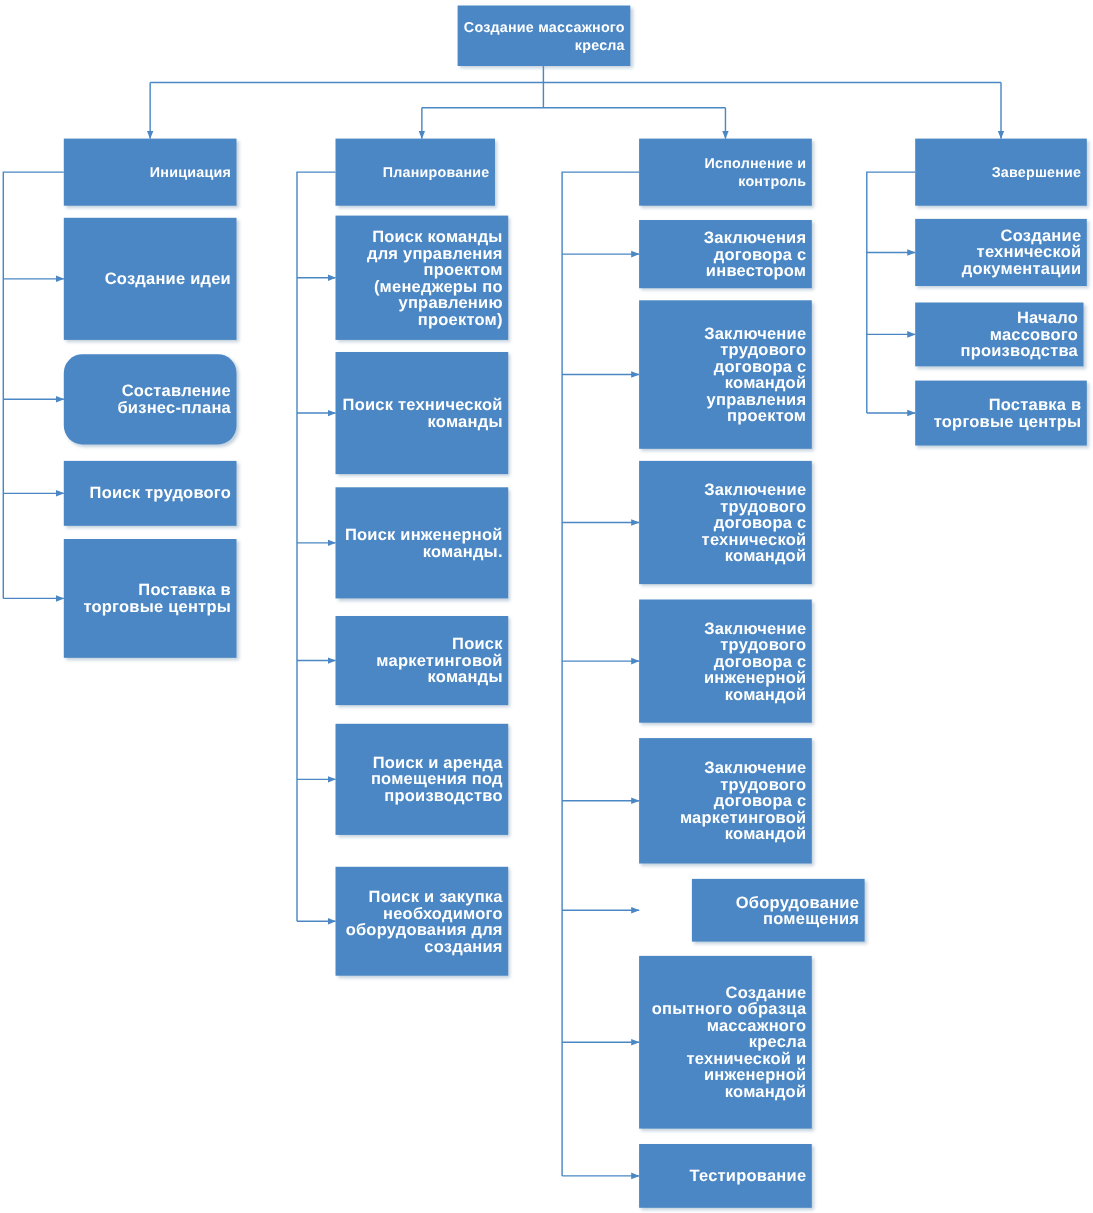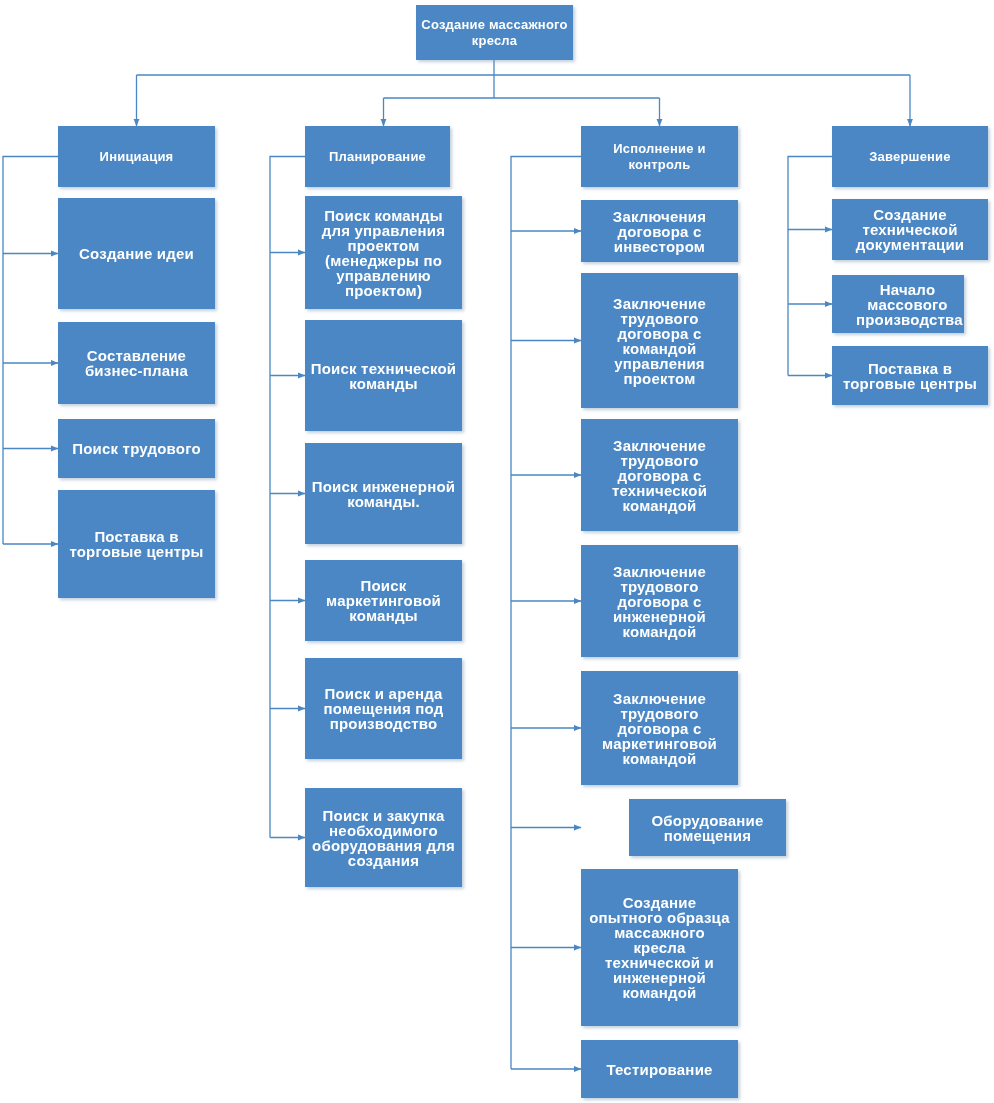--- a/index.html
+++ b/index.html
@@ -22,21 +22,21 @@
     pointer-events:none;
   }
   .node{
     position:absolute;
     box-sizing:border-box;
     background:#4a87c4;
     color:#ffffff;
     display:flex;
     align-items:center;
     justify-content:center;
-    text-align:center;
+    text-align:right;
     font-weight:bold;
     font-size:13px;
     line-height:15.5px;
     letter-spacing:0.2px;
     padding:2px 5px;
     box-shadow:2px 2px 3px rgba(120,150,180,0.45);
     border:none;
     z-index:2;
   }
   .node.root{ font-size:13px; }
@@ -95,21 +95,21 @@
   <div id="nodes">
       <div class="node root" style="left: 416px; top: 5px; width: 157px; height: 55px;">
         <span>Создание массажного кресла</span>
       </div>
       <div class="node phase" style="left: 58px; top: 126px; width: 157px; height: 61px;">
         <span>Инициация</span>
       </div>
       <div class="node task" style="left: 58px; top: 198px; width: 157px; height: 111px;">
         <span>Создание идеи</span>
       </div>
-      <div class="node task" style="left: 58px; top: 322px; width: 157px; height: 82px;">
+      <div class="node task" style="left: 58px; top: 322px; width: 157px; height: 82px; border-radius: 17px;">
         <span>Составление бизнес-плана</span>
       </div>
       <div class="node task" style="left: 58px; top: 419px; width: 157px; height: 59px;">
         <span>Поиск трудового</span>
       </div>
       <div class="node task" style="left: 58px; top: 490px; width: 157px; height: 108px;">
         <span>Поставка в торговые центры</span>
       </div>
       <div class="node phase" style="left: 305px; top: 126px; width: 145px; height: 61px;">
         <span>Планирование</span>
@@ -158,21 +158,21 @@
       </div>
       <div class="node task" style="left: 581px; top: 1040px; width: 157px; height: 58px;">
         <span>Тестирование</span>
       </div>
       <div class="node phase" style="left: 832px; top: 126px; width: 156px; height: 61px;">
         <span>Завершение</span>
       </div>
       <div class="node task" style="left: 832px; top: 199px; width: 156px; height: 61px;">
         <span>Создание технической документации</span>
       </div>
-      <div class="node task" style="left: 832px; top: 275px; width: 132px; height: 58px; padding-left: 24px;">
+      <div class="node task" style="left: 832px; top: 275px; width: 153px; height: 58px; padding-left: 24px;">
         <span>Начало массового производства</span>
       </div>
       <div class="node task" style="left: 832px; top: 346px; width: 156px; height: 59px;">
         <span>Поставка в торговые центры</span>
       </div>
     </div>
 
 </div>
 
 </body></html>

